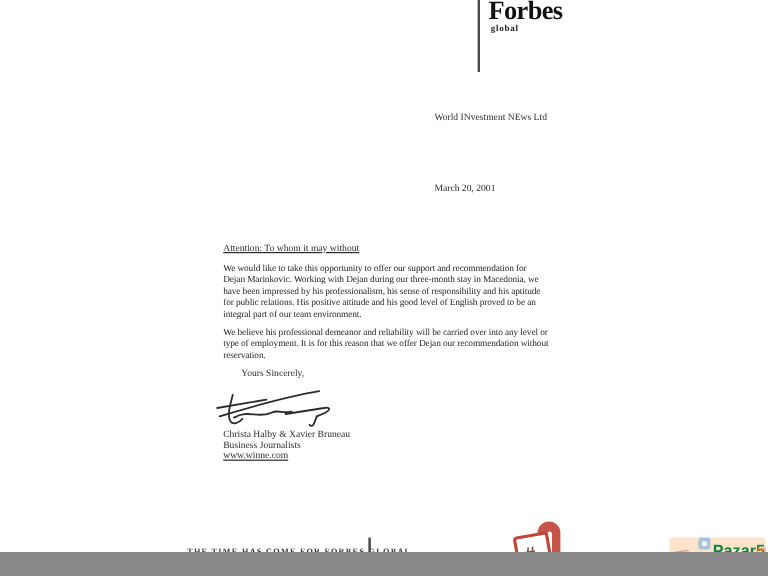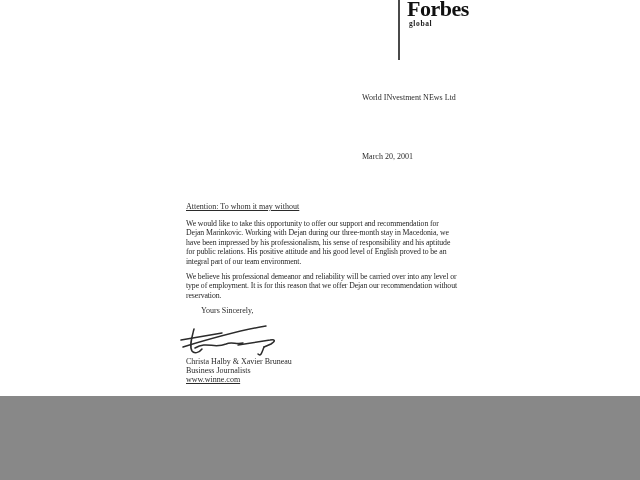--- a/index.html
+++ b/index.html
@@ -1,17 +1,17 @@
 <!DOCTYPE html>
 <html><head>
 <meta charset="utf-8">
 <style>
   html,body{margin:0;padding:0;background:#888;}
   #screen{
-    position:relative;width:640px;height:396px;background:#ffffff;
+    position:relative;width:640px;height:460px;background:#ffffff;
     overflow:hidden;font-family:"Liberation Serif", serif;color:#2b2b2b;
   }
   .abs{position:absolute;}
   
   #forbes-rule{left:398px;top:0;width:2px;height:60px;background:#4a4a4a;}
   #forbes-brand{left:407px;top:-4px;font-size:22px;font-weight:700;letter-spacing:-0.5px;color:#101010;}
   #forbes-edition{left:409px;top:19px;font-size:7.5px;font-weight:700;letter-spacing:0.6px;color:#1c1c1c;}
   
   #recipient-name{left:362px;top:93px;font-size:8px;font-weight:400;}
   #recipient-address{left:362px;top:118px;font-size:8px;line-height:9px;white-space:pre-line;}

